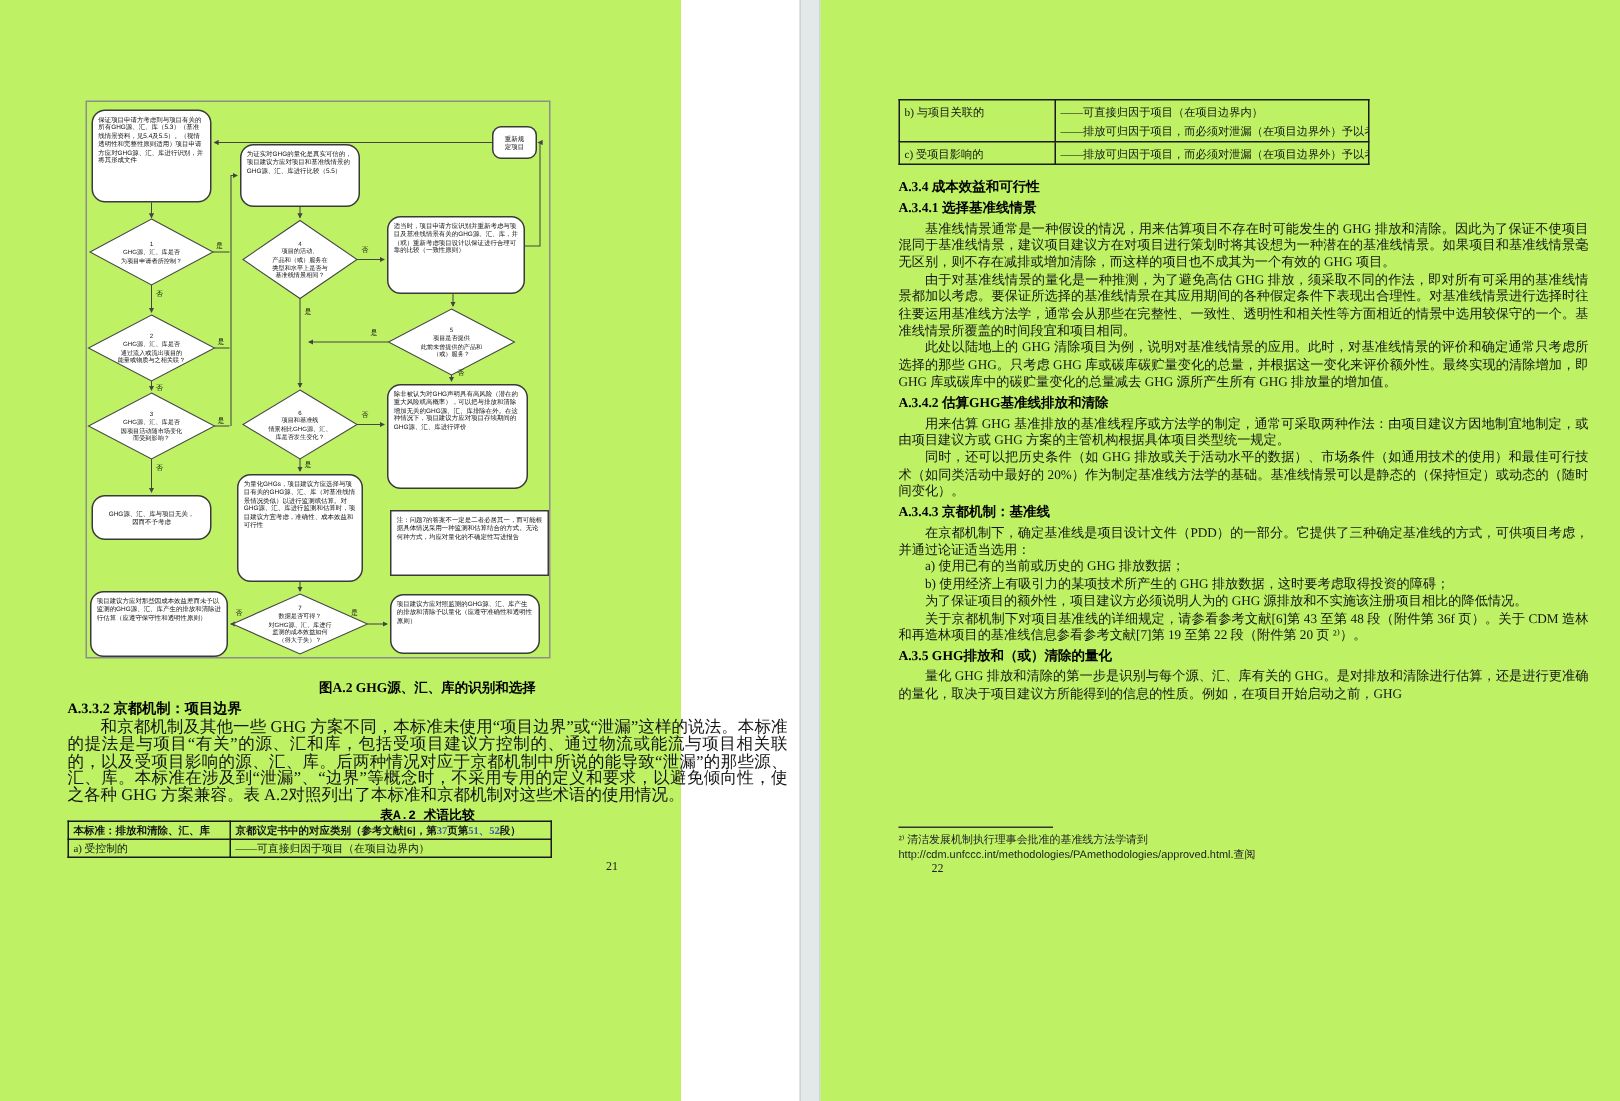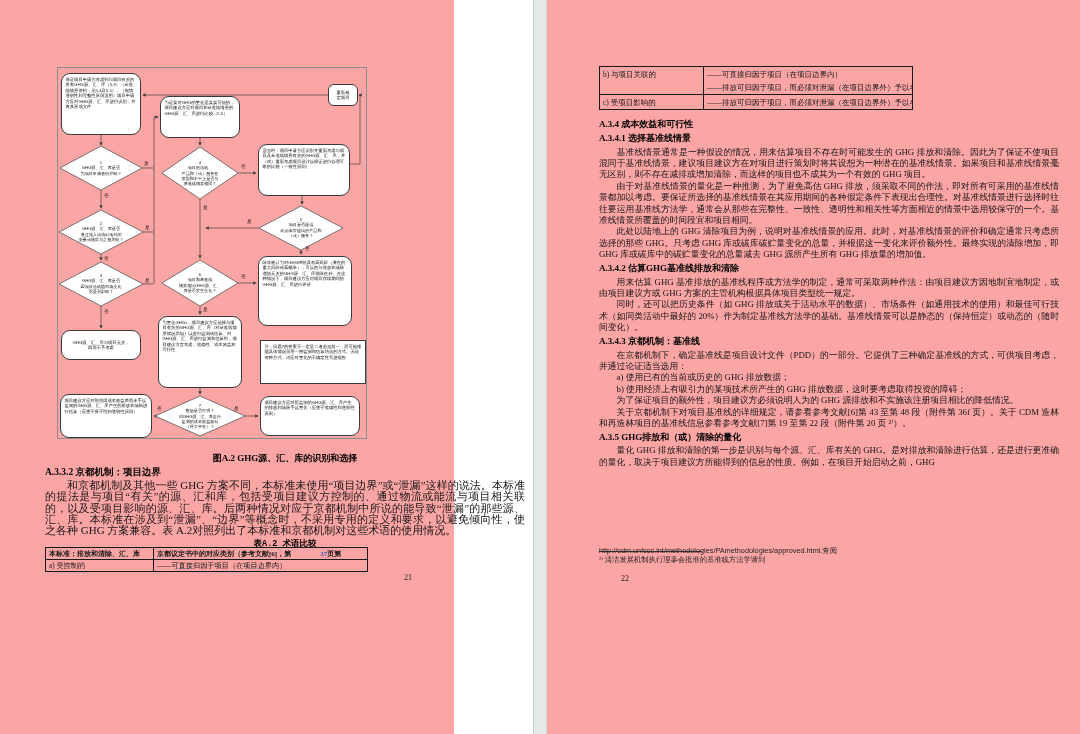--- a/index.html
+++ b/index.html
@@ -1,19 +1,19 @@
 <!DOCTYPE html>
 <html><head>
 <meta charset="utf-8">
 <style>
   html,body{margin:0;padding:0;}
   body{width:1080px;height:734px;background:#fff;font-family:"Liberation Serif","DejaVu Serif",serif;color:#141414;}
   .canvas{position:relative;width:1080px;height:734px;overflow:hidden;background:#fff;}
   .gutter{position:absolute;left:533px;top:0;width:14px;height:734px;background:#e3e9e9;border-left:1px solid #ccd6d6;border-right:1px solid #ccd6d6;box-sizing:border-box;}
-  .page{position:absolute;top:0;height:734px;background:#fca5a5;}
+  .page{position:absolute;top:0;height:734px;background:#bef264;}
   .page-l{left:0;width:454px;}
   .page-r{left:547px;width:533px;}
 
   
   .fig{position:absolute;left:57px;top:67px;width:310px;height:372px;border:1px solid #8d8d8d;box-sizing:border-box;}
   .fig svg{position:absolute;left:0;top:0;}
   .fc-box{position:absolute;border:0.8px solid #3a3a3a;border-radius:9px;background:#fff;box-sizing:border-box;
           font-size:4.3px;line-height:1.28;padding:2.5px 3.5px;color:#101010;text-align:left;
           font-family:"Liberation Sans","DejaVu Sans",sans-serif;}
   .sq{border-radius:0;}
@@ -26,21 +26,21 @@
   .figcap{position:absolute;left:45px;top:452px;width:480px;text-align:center;font-weight:bold;font-size:9px;color:#000;}
   .h-l{position:absolute;left:45px;top:466px;font-weight:bold;font-size:9.5px;color:#000;}
   .para-l{position:absolute;left:45px;top:480px;width:480px;margin:0;font-size:11px;line-height:11.3px;
           text-indent:2em;text-align:justify;}
   .tblcap{position:absolute;left:45px;top:538px;width:480px;text-align:center;font-weight:bold;font-size:8.5px;color:#000;font-family:Liberation Mono, monospace;}
 
   .ttab{border-collapse:collapse;table-layout:fixed;border:1.4px solid #000;}
   .ttab td,.ttab th{border:0.9px solid #1a1a1a;padding:0.5px 3px;overflow:hidden;white-space:nowrap;text-align:left;}
   .ttab-l{position:absolute;left:45px;top:547px;width:323px;font-size:7.2px;}
   .ttab-l th{font-size:7px;font-weight:bold;}
-  .num{color:#3a56b4;padding-left:29px;}
+  .num{color:#3a56b4;}
 
   
   .ttab-r{position:absolute;left:52px;top:66px;width:314px;font-size:7.5px;line-height:13px;}
   .ttab-r td{vertical-align:top;}
   .rflow{position:absolute;left:52px;top:116px;width:460px;height:432px;overflow:hidden;}
   .rflow h4{margin:1.5px 0;font-size:9px;font-weight:bold;color:#000;}
   .rflow p{margin:0;font-size:8.8px;line-height:11.4px;text-indent:2em;text-align:justify;}
   .fnrule{position:absolute;left:52px;top:551px;width:103px;border-top:1.1px solid #333;}
   .fn{position:absolute;left:52px;font-size:7.3px;color:#222;}
   .fn-url{font-family:"Liberation Sans","DejaVu Sans",sans-serif;}
@@ -220,18 +220,18 @@
       <p>a) 使用已有的当前或历史的 GHG 排放数据；</p>
       <p>b) 使用经济上有吸引力的某项技术所产生的 GHG 排放数据，这时要考虑取得投资的障碍；</p>
       <p>为了保证项目的额外性，项目建议方必须说明人为的 GHG 源排放和不实施该注册项目相比的降低情况。</p>
       <p>关于京都机制下对项目基准线的详细规定，请参看参考文献[6]第 43 至第 48 段（附件第 36f 页）。关于 CDM 造林和再造林项目的基准线信息参看参考文献[7]第 19 至第 22 段（附件第 20 页 ²⁾）。</p>
       <h4>A.3.5 GHG排放和（或）清除的量化</h4>
       <p>量化 GHG 排放和清除的第一步是识别与每个源、汇、库有关的 GHG。是对排放和清除进行估算，还是进行更准确的量化，取决于项目建议方所能得到的信息的性质。例如，在项目开始启动之前，GHG</p>
     </div>
 
     <div class="fnrule"></div>
     <div class="fn" style="top:555px;">²⁾ 清洁发展机制执行理事会批准的基准线方法学请到</div>
-    <div class="fn fn-url" style="top:546px;">http://cdm.unfccc.int/methodologies/PAmethodologies/approved.html.查阅</div>
+    <div class="fn fn-url" style="top:565px;">http://cdm.unfccc.int/methodologies/PAmethodologies/approved.html.查阅</div>
 
     <div class="pgnum" style="left:74px;top:574px;">22</div>
   </div>
 
 </div>
 
 </body></html>

